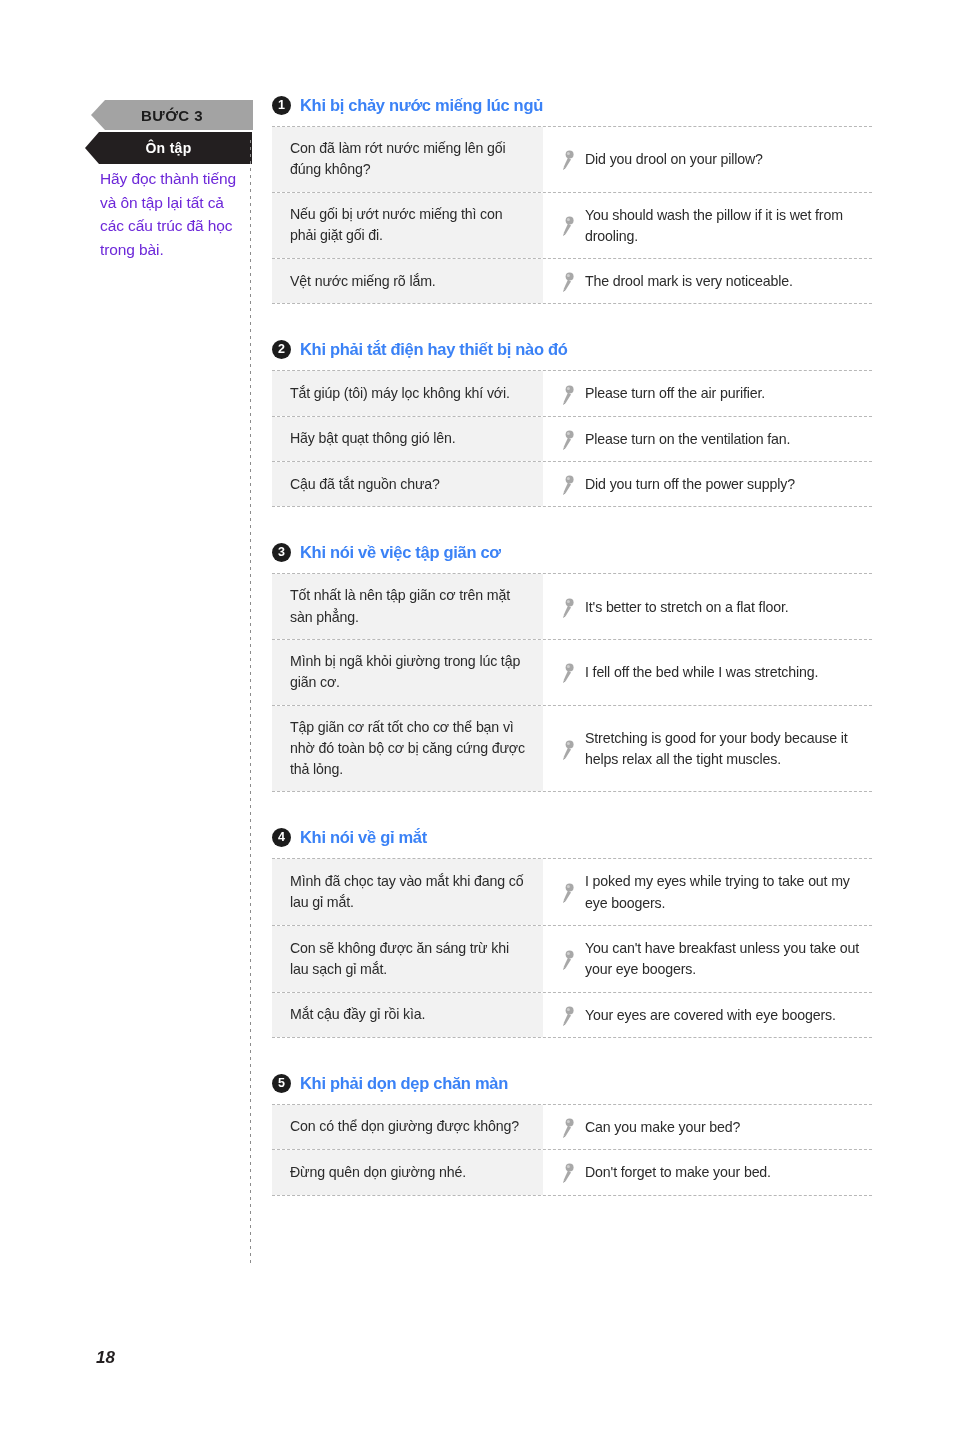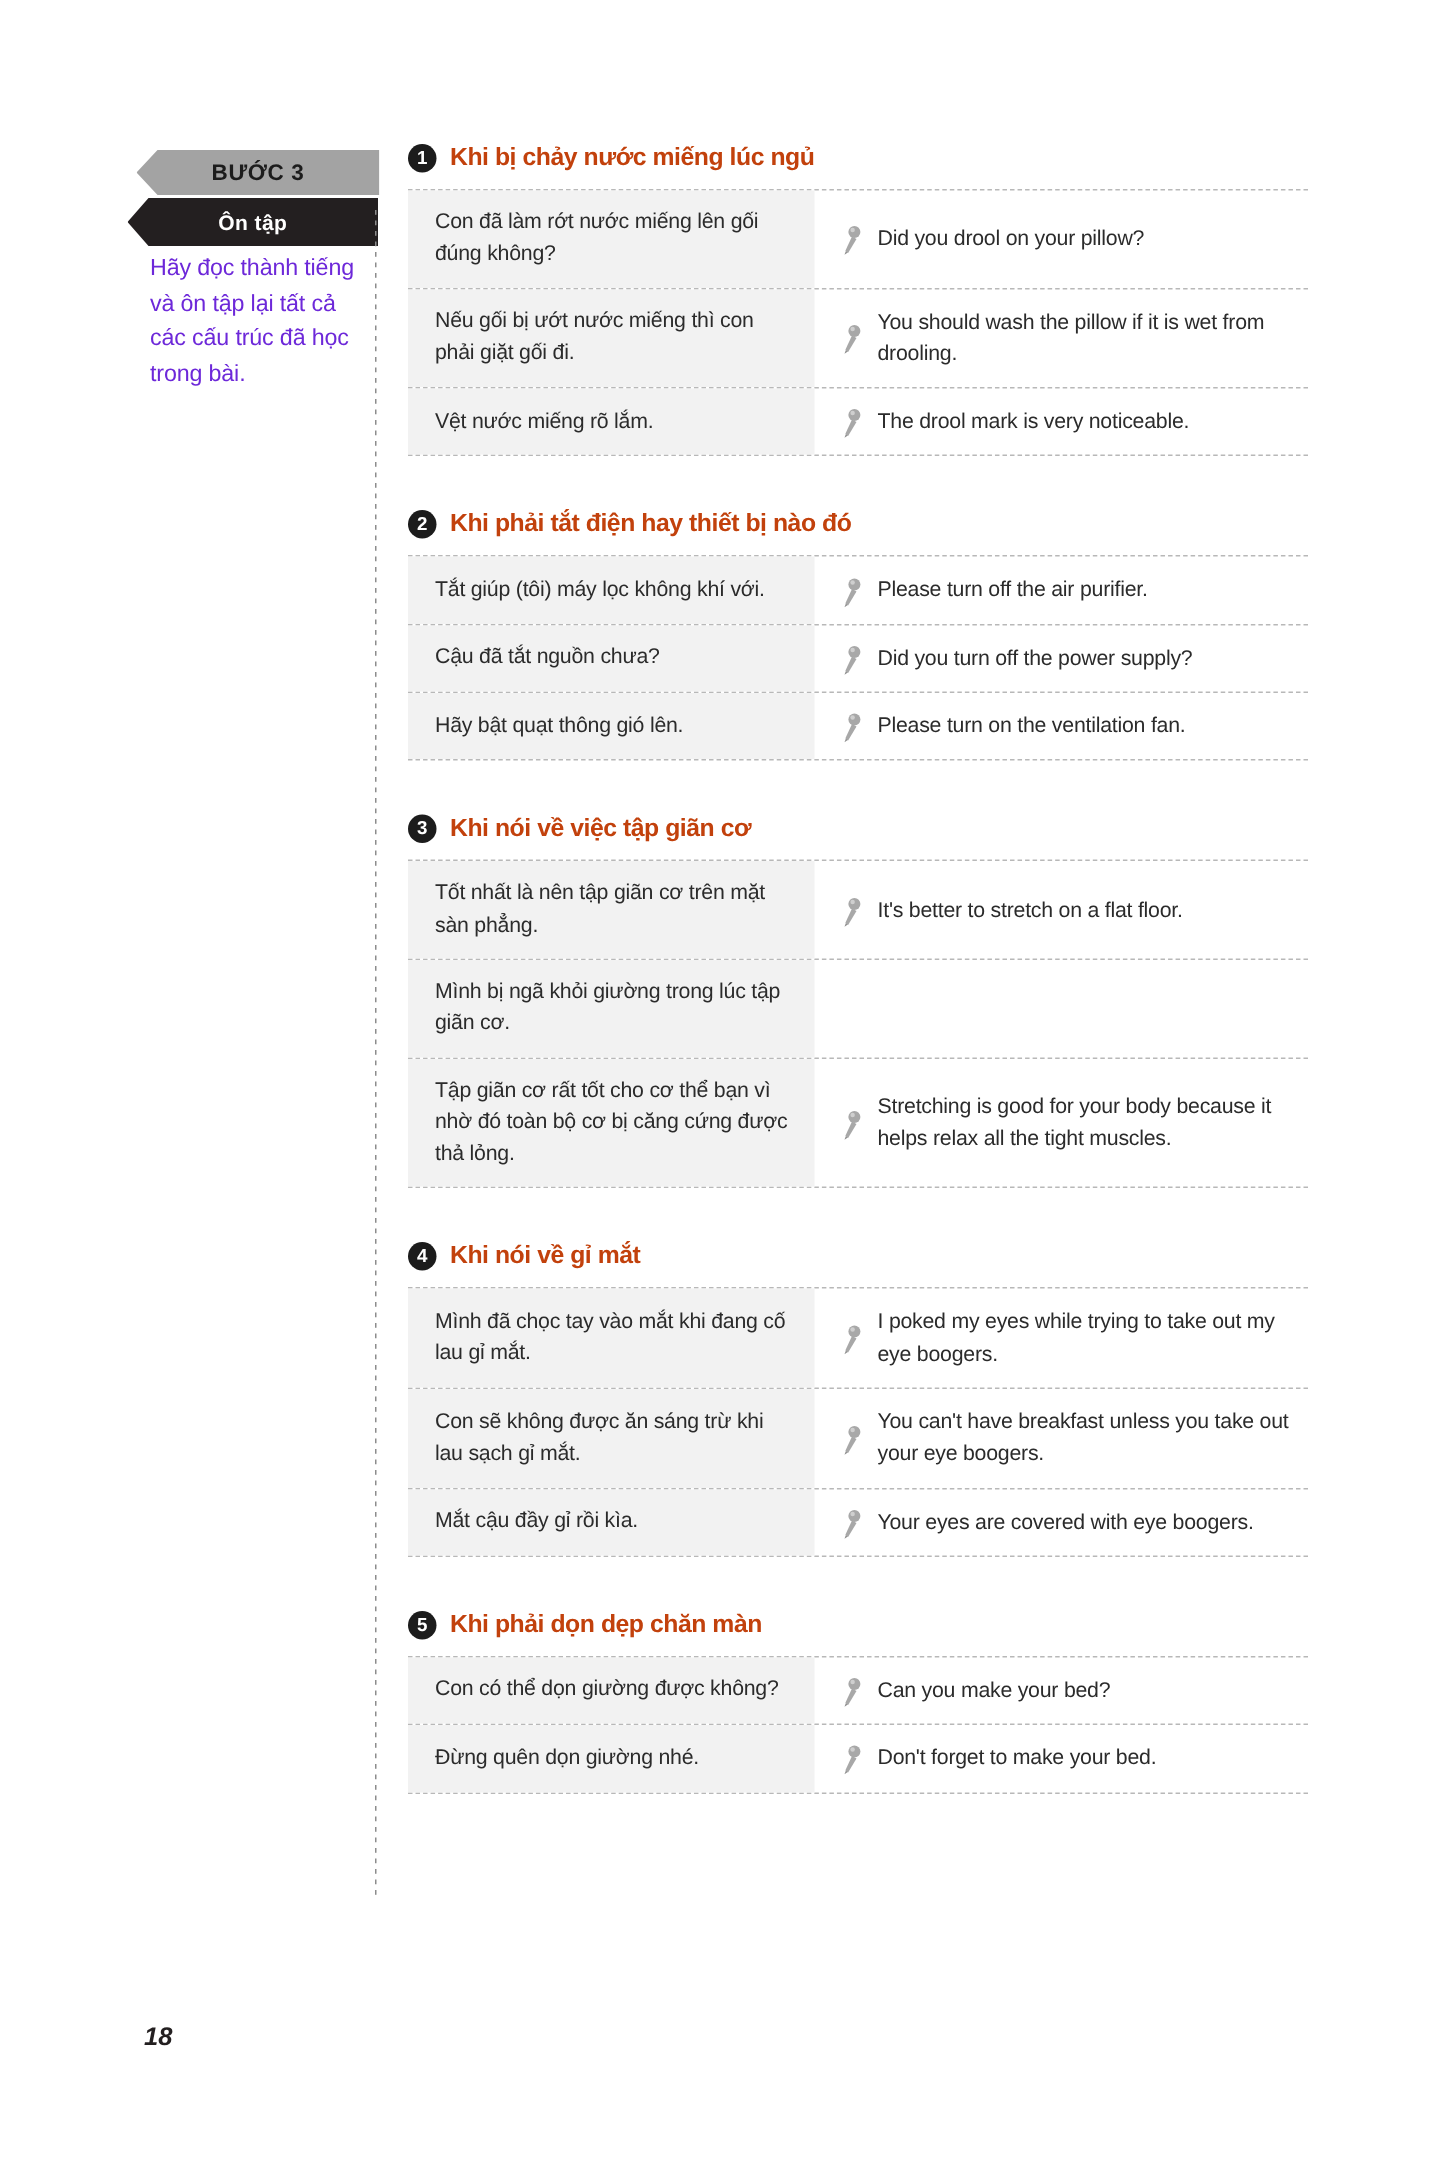--- a/index.html
+++ b/index.html
@@ -127,21 +127,21 @@
     color: #ffffff;
     font-size: 12.5px;
     font-weight: bold;
     line-height: 19px;
     text-align: center;
   }
 
   .section-title {
     font-size: 16.5px;
     font-weight: bold;
-    color: #c2410c;
+    color: #3b82f6;
     letter-spacing: -0.3px;
   }
 
   .rows { border-top: 1px dashed #b8b8b8; }
 
   .row {
     display: flex;
     align-items: stretch;
     border-bottom: 1px dashed #b8b8b8;
     min-height: 41px;
@@ -275,45 +275,45 @@
                     <circle cx="8.6" cy="4.6" r="4.0"></circle>
                     <path d="M7.0 7.6 L10.0 9.4 L4.4 18.6 L2.6 17.2 Z"></path>
                     <path d="M2.9 17.4 L4.2 18.4 L2.0 19.9 Z" fill="#8f8f8f"></path>
                   </g>
                   <circle cx="7.4" cy="3.4" r="1.5" fill="#cfcfcf"></circle>
                 </svg></span>
               <span class="en-text">Please turn off the air purifier.</span>
             </div>
           </div>
           <div class="row">
+            <div class="cell-vi">Hãy bật quạt thông gió lên.</div>
+            <div class="cell-en">
+              <span class="mic"><svg viewBox="0 0 14 20" width="14" height="20" aria-hidden="true">
+                  <g fill="#a8a8a8">
+                    <circle cx="8.6" cy="4.6" r="4.0"></circle>
+                    <path d="M7.0 7.6 L10.0 9.4 L4.4 18.6 L2.6 17.2 Z"></path>
+                    <path d="M2.9 17.4 L4.2 18.4 L2.0 19.9 Z" fill="#8f8f8f"></path>
+                  </g>
+                  <circle cx="7.4" cy="3.4" r="1.5" fill="#cfcfcf"></circle>
+                </svg></span>
+              <span class="en-text">Please turn on the ventilation fan.</span>
+            </div>
+          </div>
+          <div class="row">
             <div class="cell-vi">Cậu đã tắt nguồn chưa?</div>
             <div class="cell-en">
               <span class="mic"><svg viewBox="0 0 14 20" width="14" height="20" aria-hidden="true">
                   <g fill="#a8a8a8">
                     <circle cx="8.6" cy="4.6" r="4.0"></circle>
                     <path d="M7.0 7.6 L10.0 9.4 L4.4 18.6 L2.6 17.2 Z"></path>
                     <path d="M2.9 17.4 L4.2 18.4 L2.0 19.9 Z" fill="#8f8f8f"></path>
                   </g>
                   <circle cx="7.4" cy="3.4" r="1.5" fill="#cfcfcf"></circle>
                 </svg></span>
               <span class="en-text">Did you turn off the power supply?</span>
-            </div>
-          </div>
-          <div class="row">
-            <div class="cell-vi">Hãy bật quạt thông gió lên.</div>
-            <div class="cell-en">
-              <span class="mic"><svg viewBox="0 0 14 20" width="14" height="20" aria-hidden="true">
-                  <g fill="#a8a8a8">
-                    <circle cx="8.6" cy="4.6" r="4.0"></circle>
-                    <path d="M7.0 7.6 L10.0 9.4 L4.4 18.6 L2.6 17.2 Z"></path>
-                    <path d="M2.9 17.4 L4.2 18.4 L2.0 19.9 Z" fill="#8f8f8f"></path>
-                  </g>
-                  <circle cx="7.4" cy="3.4" r="1.5" fill="#cfcfcf"></circle>
-                </svg></span>
-              <span class="en-text">Please turn on the ventilation fan.</span>
             </div>
           </div>
         </div>
       </div>
       <div class="section">
         <div class="section-head">
           <span class="badge">3</span>
           <span class="section-title">Khi nói về việc tập giãn cơ</span>
         </div>
         <div class="rows">
@@ -326,20 +326,31 @@
                     <path d="M7.0 7.6 L10.0 9.4 L4.4 18.6 L2.6 17.2 Z"></path>
                     <path d="M2.9 17.4 L4.2 18.4 L2.0 19.9 Z" fill="#8f8f8f"></path>
                   </g>
                   <circle cx="7.4" cy="3.4" r="1.5" fill="#cfcfcf"></circle>
                 </svg></span>
               <span class="en-text">It's better to stretch on a flat floor.</span>
             </div>
           </div>
           <div class="row">
             <div class="cell-vi">Mình bị ngã khỏi giường trong lúc tập giãn cơ.</div>
+            <div class="cell-en">
+              <span class="mic"><svg viewBox="0 0 14 20" width="14" height="20" aria-hidden="true">
+                  <g fill="#a8a8a8">
+                    <circle cx="8.6" cy="4.6" r="4.0"></circle>
+                    <path d="M7.0 7.6 L10.0 9.4 L4.4 18.6 L2.6 17.2 Z"></path>
+                    <path d="M2.9 17.4 L4.2 18.4 L2.0 19.9 Z" fill="#8f8f8f"></path>
+                  </g>
+                  <circle cx="7.4" cy="3.4" r="1.5" fill="#cfcfcf"></circle>
+                </svg></span>
+              <span class="en-text">I fell off the bed while I was stretching.</span>
+            </div>
           </div>
           <div class="row">
             <div class="cell-vi">Tập giãn cơ rất tốt cho cơ thể bạn vì nhờ đó toàn bộ cơ bị căng cứng được thả lỏng.</div>
             <div class="cell-en">
               <span class="mic"><svg viewBox="0 0 14 20" width="14" height="20" aria-hidden="true">
                   <g fill="#a8a8a8">
                     <circle cx="8.6" cy="4.6" r="4.0"></circle>
                     <path d="M7.0 7.6 L10.0 9.4 L4.4 18.6 L2.6 17.2 Z"></path>
                     <path d="M2.9 17.4 L4.2 18.4 L2.0 19.9 Z" fill="#8f8f8f"></path>
                   </g>

